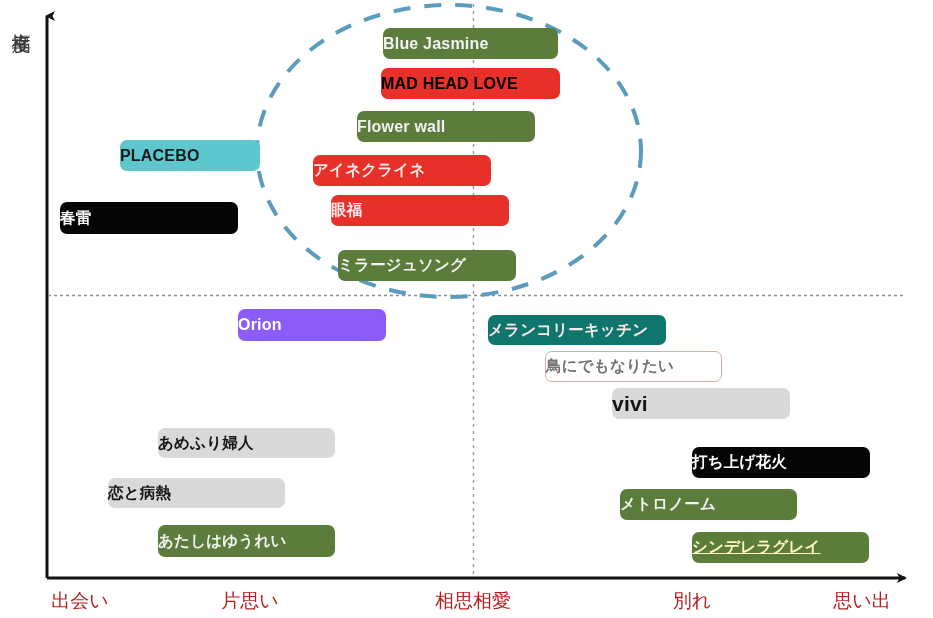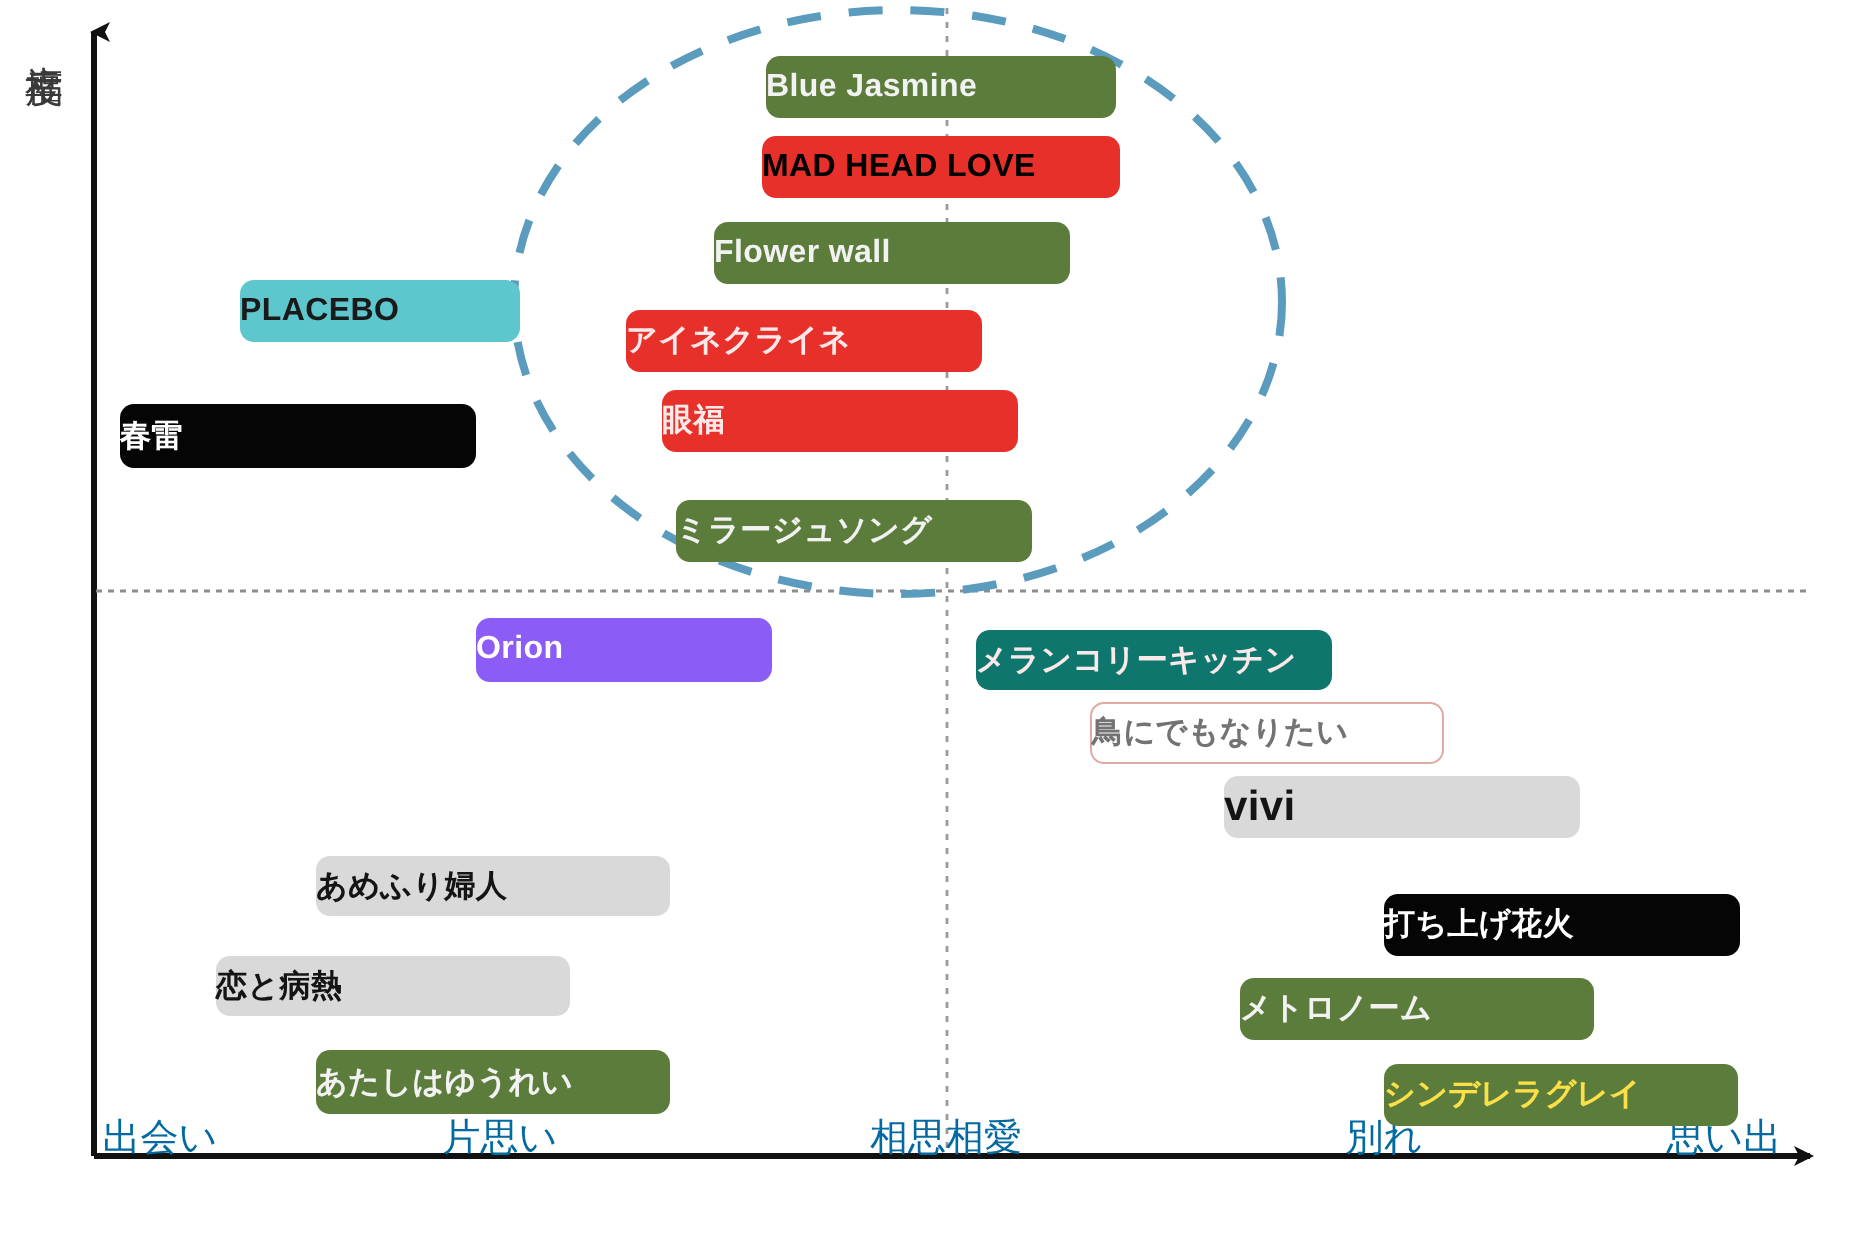--- a/index.html
+++ b/index.html
@@ -33,23 +33,23 @@
     font-size: 19px;
     line-height: 1.18;
     color: #3a3a3a;
     letter-spacing: 0px;
     writing-mode: vertical-rl;
     text-orientation: upright;
     white-space: nowrap;
   }
   .x-tick {
     position: absolute;
-    top: 556px;
+    top: 588px;
     font-size: 19px;
-    color: #0369a1;
+    color: #b91c1c;
     white-space: nowrap;
     transform: translateX(-50%);
   }
   
   .bar {
     position: absolute;
     border-radius: 7px;
     display: flex;
     align-items: center;
     justify-content: flex-start;
@@ -153,18 +153,18 @@
       </div>
       <div class="bar jp" style="left: 108px; top: 478px; width: 177px; height: 30px; background: rgb(217, 217, 217); color: rgb(20, 20, 20);">
         <span>恋と病熱</span>
       </div>
       <div class="bar jp" style="left: 620px; top: 489px; width: 177px; height: 31px; background: rgb(92, 124, 59); color: rgb(242, 242, 242);">
         <span>メトロノーム</span>
       </div>
       <div class="bar jp" style="left: 158px; top: 525px; width: 177px; height: 32px; background: rgb(92, 124, 59); color: rgb(242, 242, 242);">
         <span>あたしはゆうれい</span>
       </div>
-      <div class="bar jp" style="left: 692px; top: 532px; width: 177px; height: 31px; background: rgb(92, 124, 59); color: #fde047;">
+      <div class="bar jp" style="left: 692px; top: 532px; width: 177px; height: 31px; background: rgb(92, 124, 59); color: #fef9c3; text-decoration: underline;">
         <span>シンデレラグレイ</span>
       </div>
     </div>
 
 </div>
 
 </body></html>

